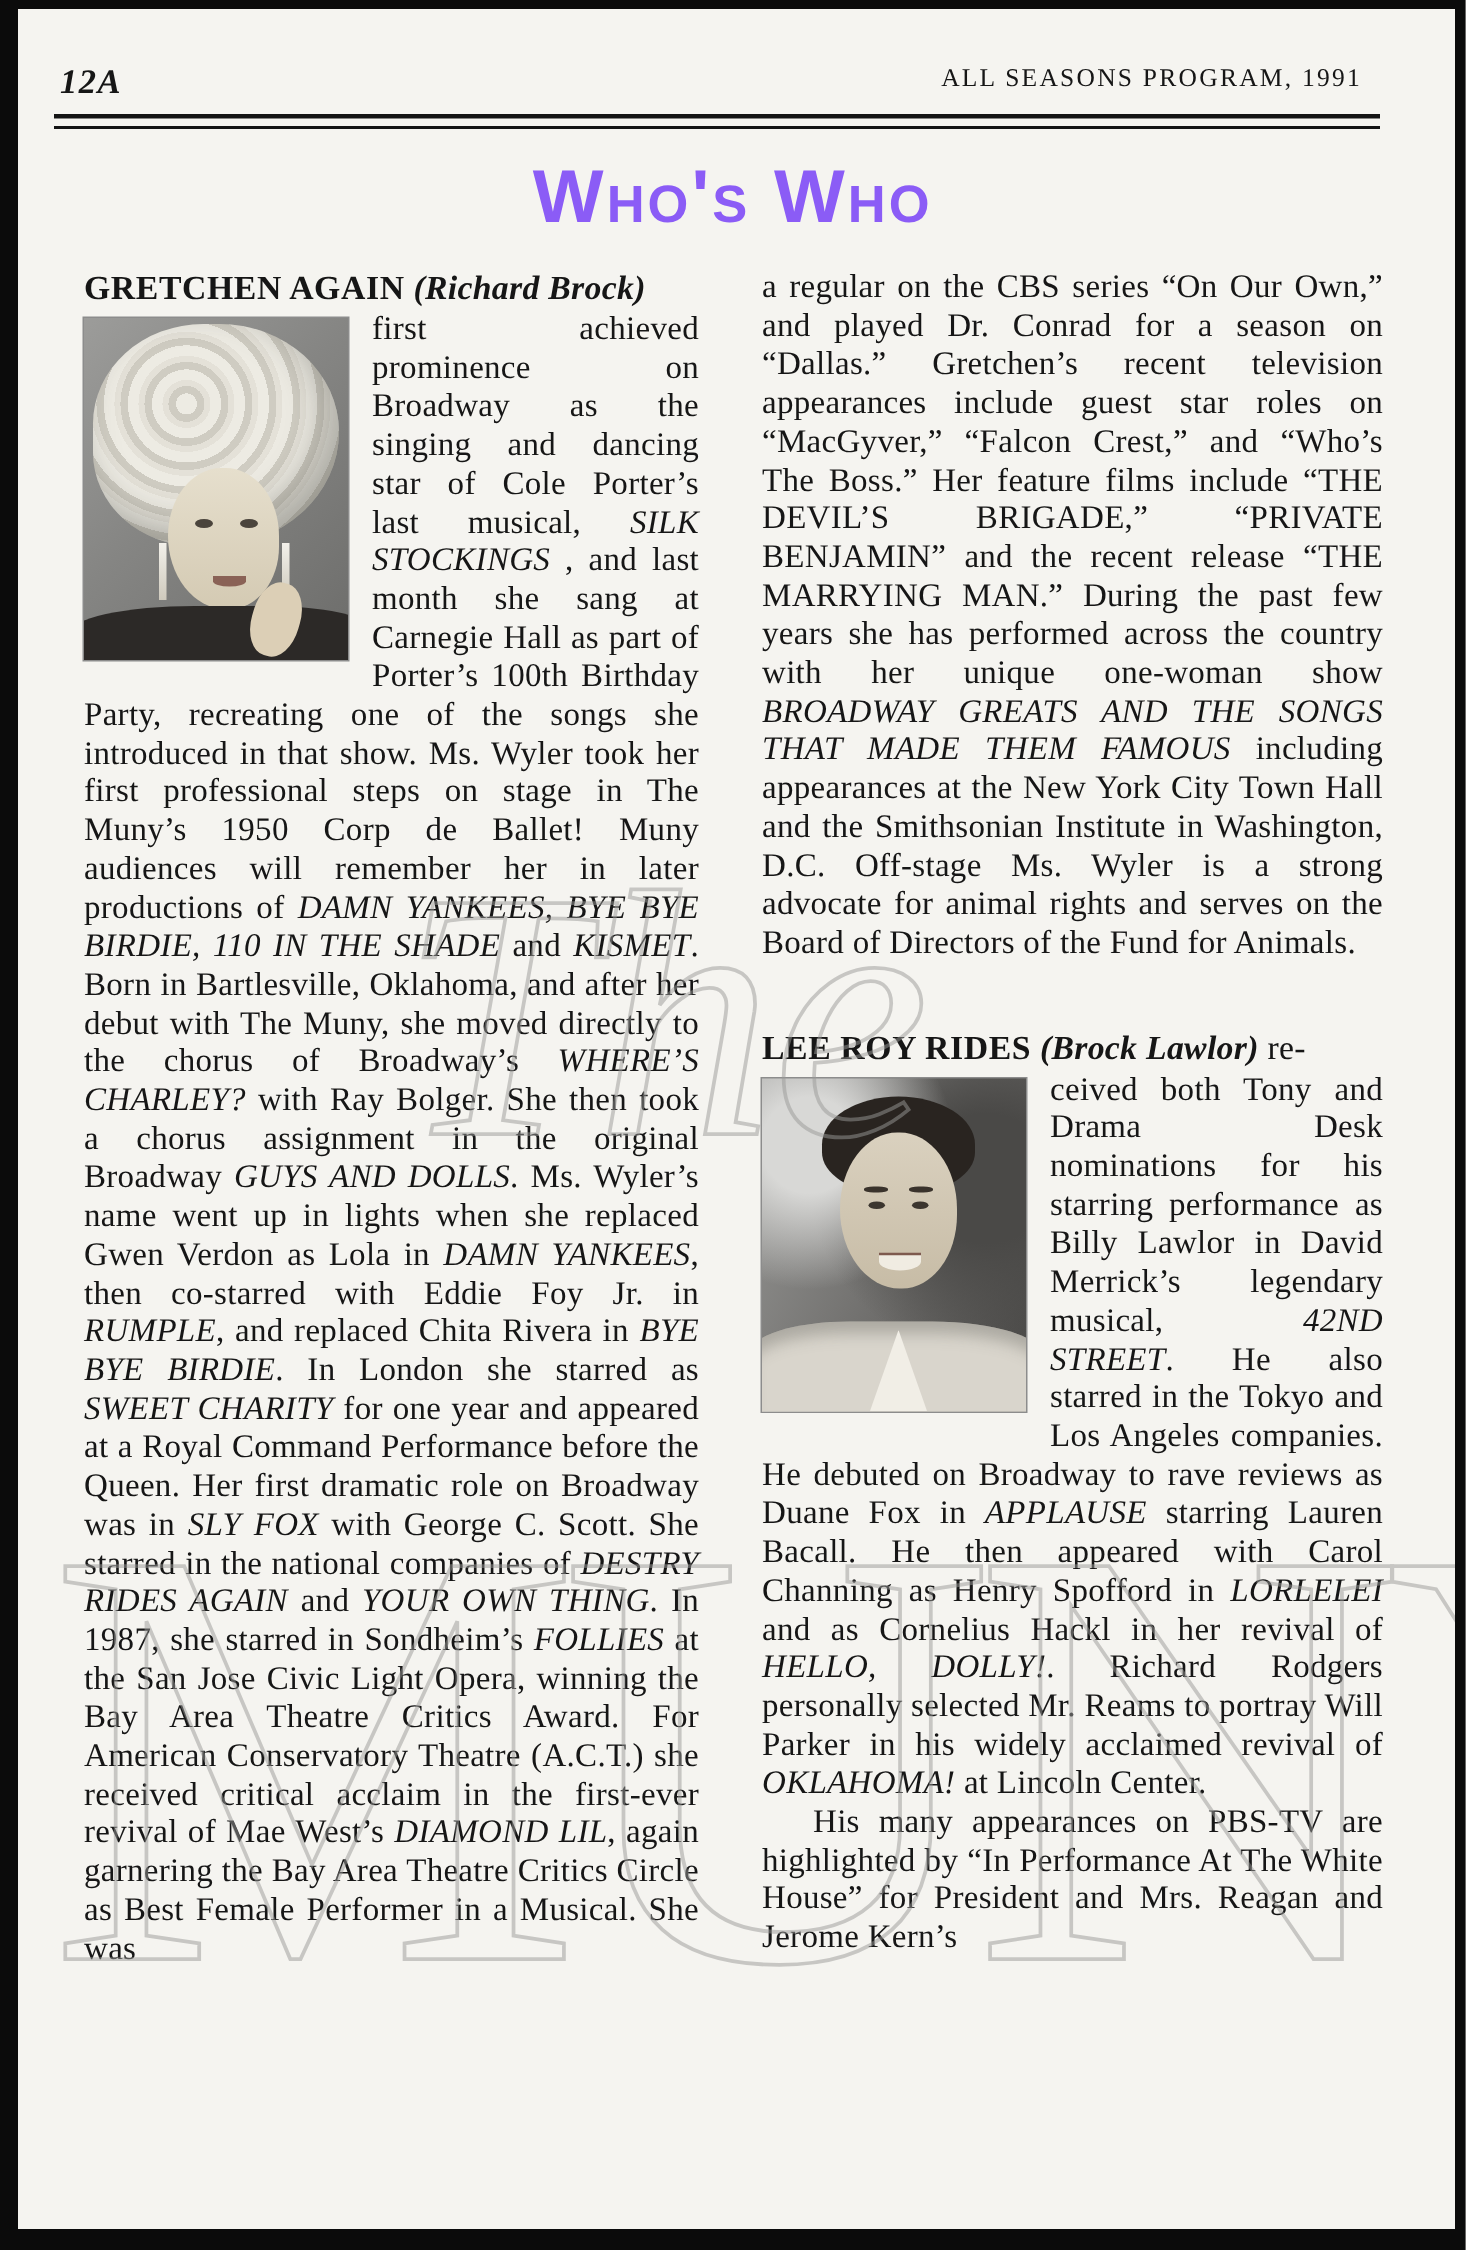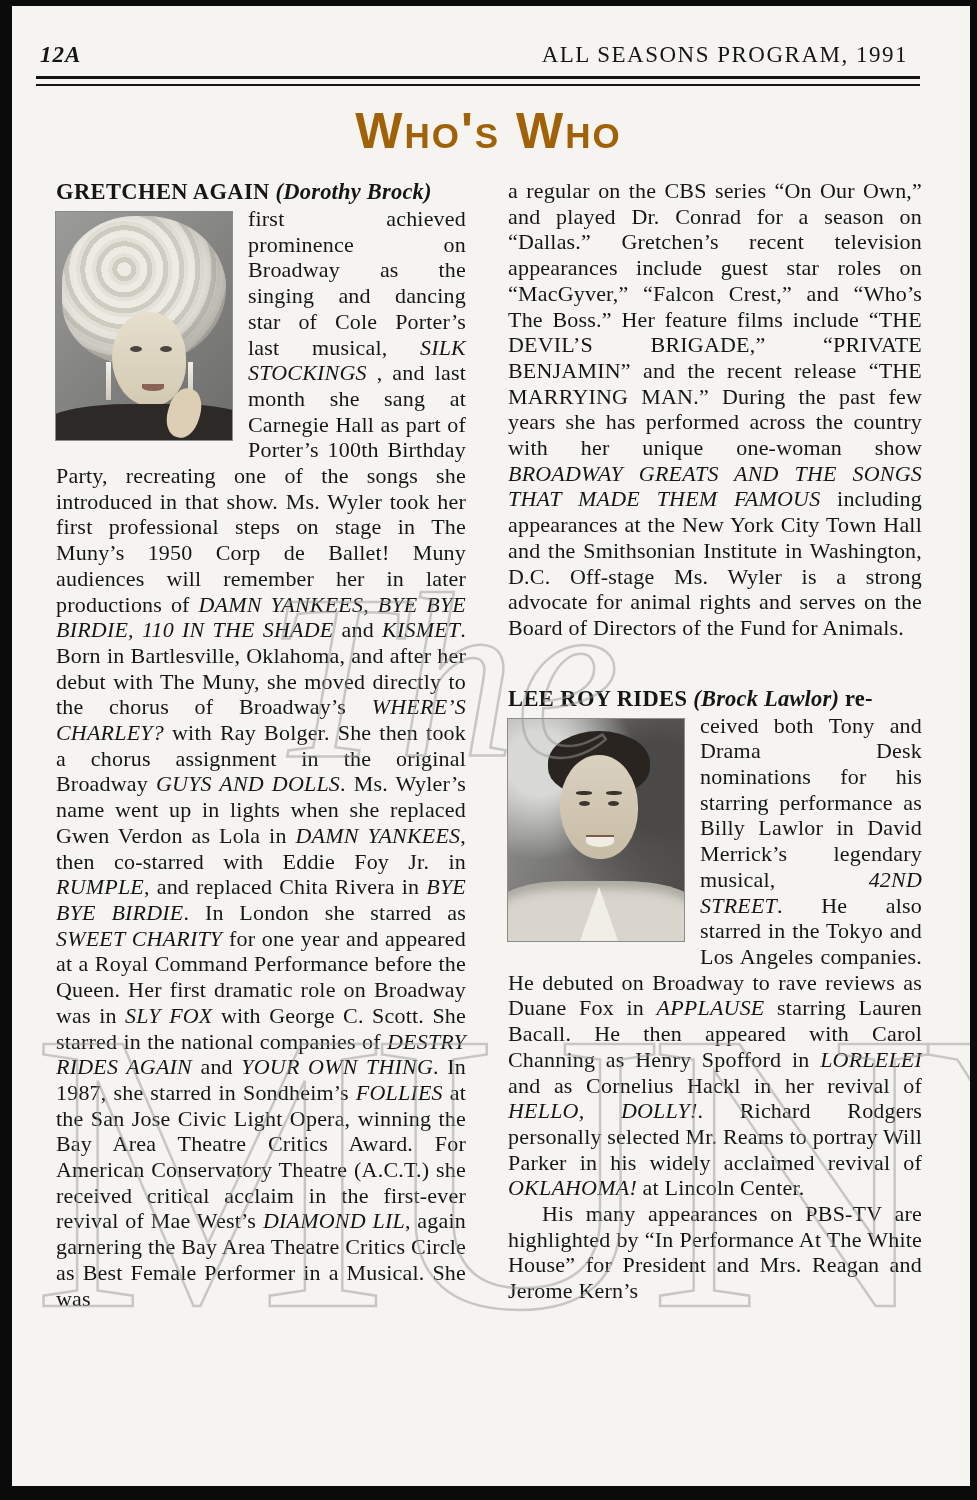--- a/index.html
+++ b/index.html
@@ -14,41 +14,41 @@
     font-family:"Liberation Serif", serif;
     color:#161616;
   }
   
   .folio{
     position:absolute;left:28px;top:36px;
     font-size:23px;font-weight:bold;font-style:italic;letter-spacing:1px;
   }
   .header-right{
     position:absolute;right:62px;top:36px;
-    font-size:23px;letter-spacing:1.5px;
+    font-size:17px;letter-spacing:1.5px;
   }
   .double-rule{
     position:absolute;left:24px;top:70px;width:884px;height:5px;
     border-top:3px solid #141414;border-bottom:2px solid #141414;
   }
   .page-title{
     position:absolute;left:0;top:96px;width:953px;
     text-align:center;
     font-family:"Liberation Sans", sans-serif;
     font-weight:bold;font-variant:small-caps;
-    font-size:50px;letter-spacing:2px;color:#a16207;
+    font-size:50px;letter-spacing:2px;color:#8b5cf6;
   }
   
   .col{position:absolute;top:172px;text-align:justify;font-size:22px;line-height:25.7px;letter-spacing:0.2px;}
   .col-left{left:44px;width:410px;}
   .col-right{left:496px;width:414px;}
   .entry-header{font-size:22.5px;line-height:28px;text-align:left;}
   .entry-name{font-weight:bold;letter-spacing:0.4px;}
   .entry-role{font-weight:bold;font-style:italic;}
-  .entry-header .suffix{font-weight:bold;}
+  .entry-header .suffix{font-weight:normal;}
   p.bio{margin:0;}
   p.bio-indent{margin:0;text-indent:34px;}
   i{}
   .reams-section{margin-top:44px;}
   
   .photo{position:relative;float:left;overflow:hidden;box-shadow:0 0 0 1px #8c8c8c;}
   .photo-wyler{width:176px;height:228px;margin:6px 16px 4px 0;background:linear-gradient(135deg,#9c9c9a 0%,#858583 45%,#6c6c6a 100%);}
   .photo-reams{width:176px;height:222px;margin:6px 16px 4px 0;
      background:
        radial-gradient(circle at 18% 20%,#d8d8d6 0 14%,rgba(216,216,214,0) 42%),
@@ -92,21 +92,21 @@
   <div class="content">
     <div class="folio">12A</div>
     <div class="header-right">ALL SEASONS PROGRAM,  1991</div>
     <div class="double-rule"></div>
     <div class="page-title">Who's Who</div>
 
     <div class="col col-left">
       <div class="entry-header">
         <span class="entry-name">GRETCHEN AGAIN</span>
         <span> </span>
-        <span class="entry-role">(Dorothy Brock)</span>
+        <span class="entry-role">(Richard Brock)</span>
       </div>
       <div class="photo photo-wyler">
         <div class="gw-hair"></div>
         <div class="gw-face"></div>
         <div class="gw-eye-l"></div>
         <div class="gw-eye-r"></div>
         <div class="gw-mouth"></div>
         <div class="gw-earring-l"></div>
         <div class="gw-earring-r"></div>
         <div class="gw-dress"></div>

